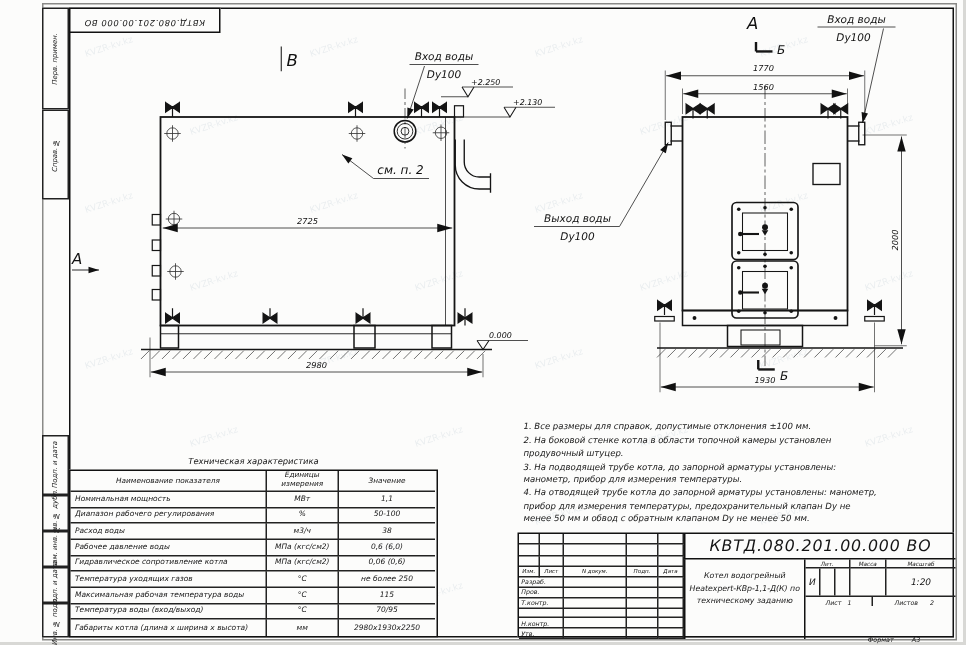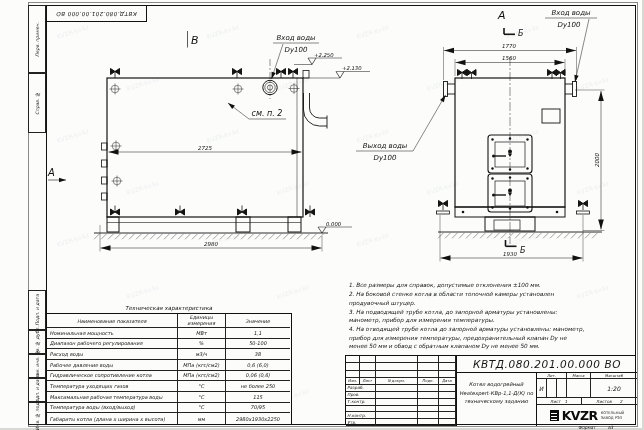--- a/index.html
+++ b/index.html
@@ -467,25 +467,17 @@
     <div class="sc sc1">
       <span>Лист</span>
       <span>1</span>
     </div>
     <div class="sc sc2">
       <span>Листов</span>
       <span></span>
       <span>2</span>
     </div>
   </div>
-  <div class="logorow abs">
-    <span class="logomark"></span>
-    <span class="logotext">KVZR</span>
-    <span class="companyname">
-      <div>КОТЕЛЬНЫЙ</div>
-      <div>ЗАВОД РЭП</div>
-    </span>
-  </div>
 </div>
 <div class="fmt">
   <span>Формат</span>
   <span>А3</span>
 </div>
 
 </body></html>

